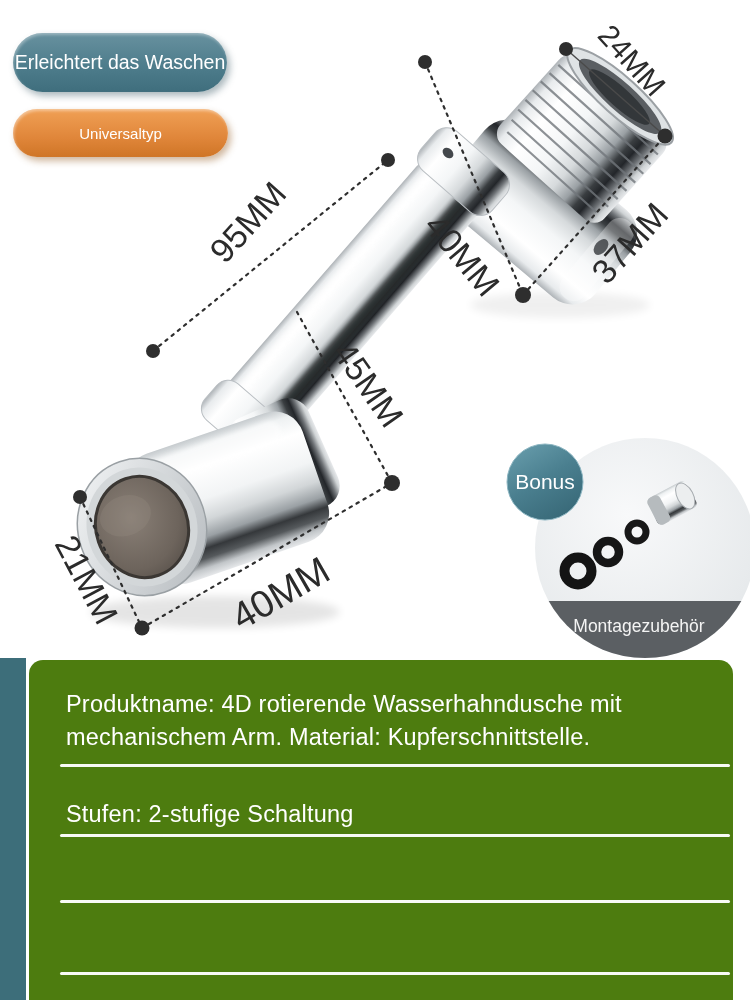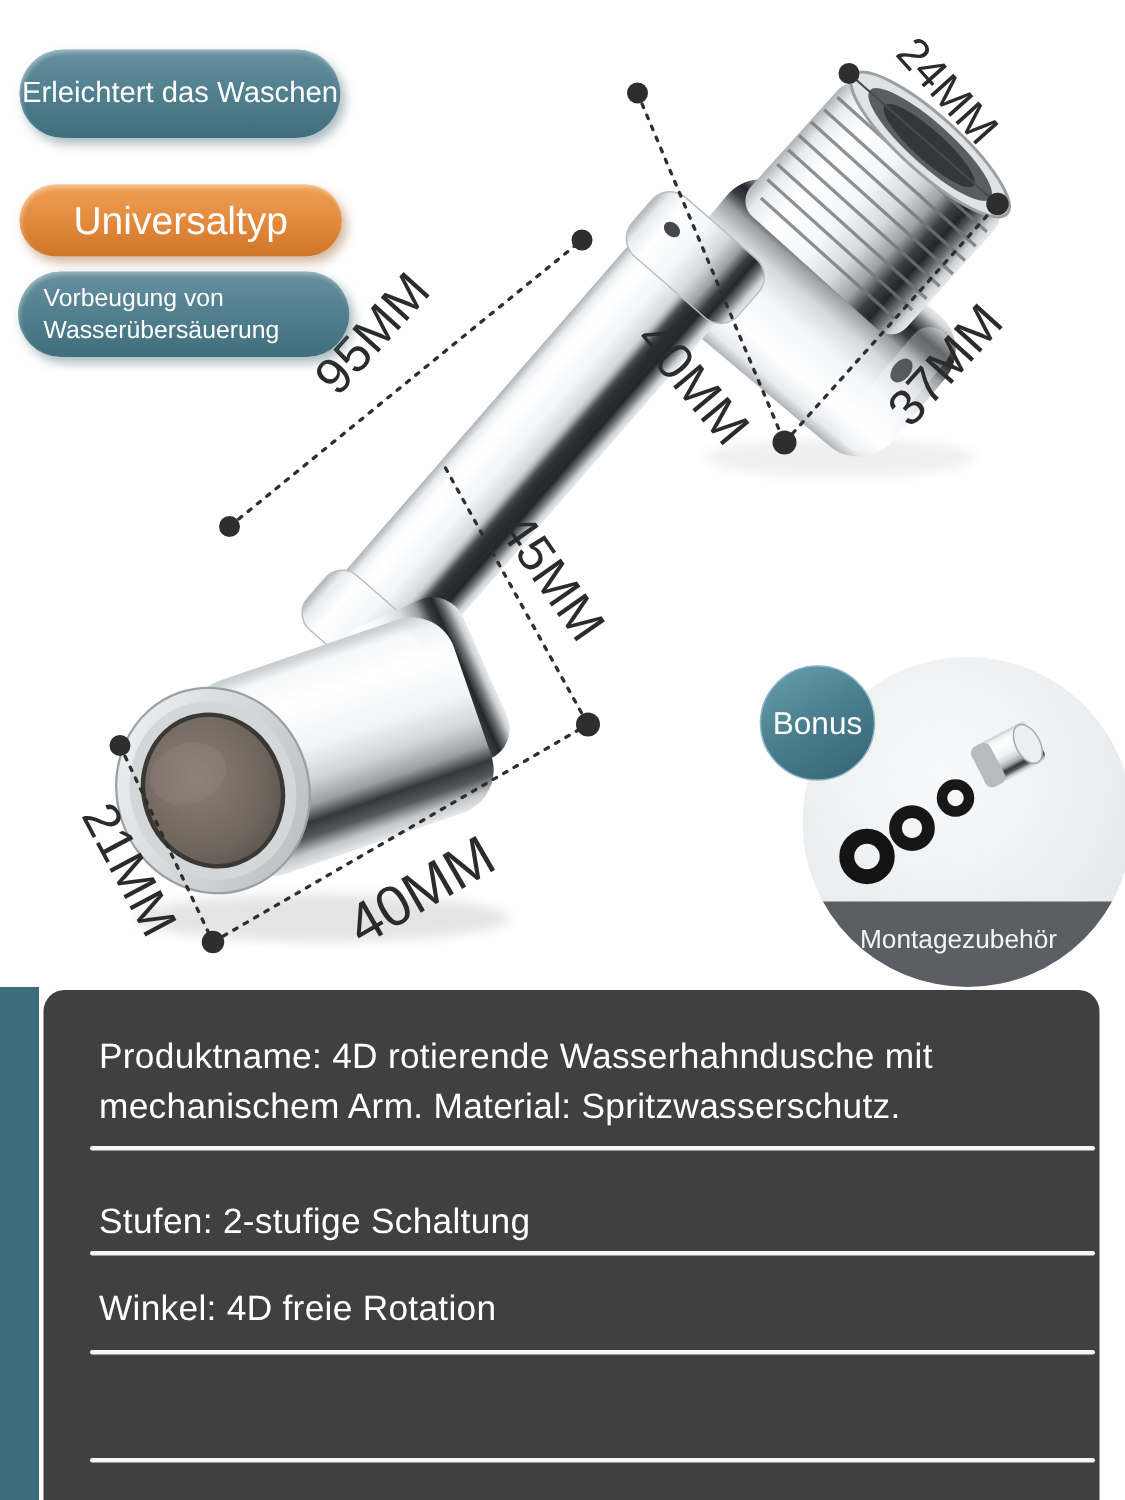--- a/index.html
+++ b/index.html
@@ -11,21 +11,21 @@
   
   .pill{
     position:absolute;z-index:3;display:flex;align-items:center;justify-content:center;
     color:#fff;border-radius:32px;
     box-shadow:3px 4px 7px rgba(70,100,110,.45), inset 1px 2px 3px rgba(255,255,255,.35);
   }
   .pill.teal{background:linear-gradient(180deg,#68919f 0%,#4e7d8c 55%,#3f6e7d 100%);}
   .pill.orange{background:linear-gradient(180deg,#f0a055 0%,#e0863a 60%,#cf7526 100%);
     box-shadow:3px 4px 7px rgba(150,95,40,.45), inset 1px 2px 3px rgba(255,255,255,.4);}
   .pill1{left:13px;top:33px;width:214px;height:59px;font-size:19.5px;}
-  .pill2{left:13px;top:123px;width:215px;height:48px;font-size:26px;}
+  .pill2{left:13px;top:109px;width:215px;height:48px;font-size:15px;}
   .pill3{left:12px;top:181px;width:221px;height:57px;font-size:16.5px;
     flex-direction:column;align-items:flex-start;justify-content:center;
     padding-left:17px;box-sizing:border-box;line-height:21px;}
   
   .left-strip{position:absolute;left:0;top:658px;width:26px;height:342px;z-index:2;}
   .spec-box{
     position:absolute;left:29px;top:660px;width:704px;height:340px;z-index:2;
     border-radius:14px 14px 0 0;color:#fff;
   }
   .spec-title{position:absolute;left:37px;top:28px;font-size:23.5px;line-height:33px;
@@ -193,32 +193,27 @@
       <text x="545" y="489" font-size="21" fill="#ffffff" text-anchor="middle" font-family="'Liberation Sans',sans-serif">Bonus</text>
     </g>
   </svg>
 
   <div class="pill teal pill1">
     <span>Erleichtert das Waschen</span>
   </div>
   <div class="pill orange pill2">
     <span>Universaltyp</span>
   </div>
-  <div class="pill teal pill3">
-    <span>Vorbeugung von</span>
-    <span>Wasserübersäuerung</span>
-  </div>
 
   <div class="left-strip" style="background:#3d6e7a;"></div>
-  <div class="spec-box" style="background:#404040;">
+  <div class="spec-box" style="background:#4d7c0f;">
     <div class="spec-title">
       <div>Produktname: 4D rotierende Wasserhahndusche mit</div>
-      <div>mechanischem Arm. Material: Spritzwasserschutz.</div>
+      <div>mechanischem Arm. Material: Kupferschnittstelle.</div>
     </div>
     <div class="sep" style="top:104px;"></div>
     <div class="cell" style="left:37px;top:131px;margin-top:10px;">Stufen: 2-stufige Schaltung</div>
     <div class="sep" style="top:174px;"></div>
-    <div class="cell" style="left:37px;top:199px;">Winkel: 4D freie Rotation</div>
     <div class="sep" style="top:240px;"></div>
     <div class="sep" style="top:312px;"></div>
   </div>
 
 </div>
 
 </body></html>

